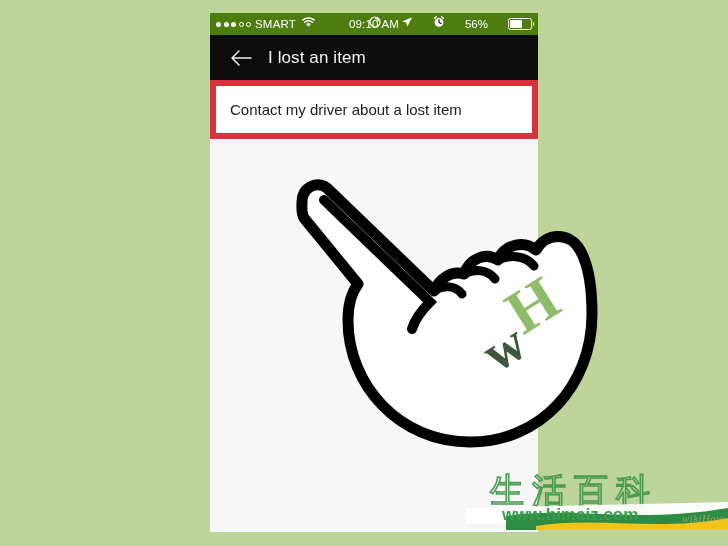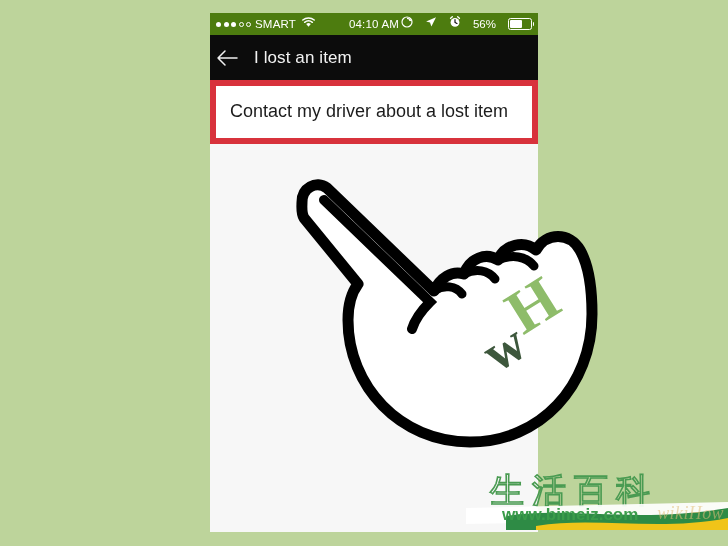--- a/index.html
+++ b/index.html
@@ -69,21 +69,21 @@
     text-align: center;
     font-size: 11.5px;
     letter-spacing: 0.2px;
   }
   .sb-right {
     position: absolute;
     right: 6px; top: 0;
     display: flex;
     align-items: center;
     height: 22px;
-    gap: 12px;
+    gap: 20px;
     font-size: 11.5px;
   }
   .batt-shell {
     width: 22px; height: 10px;
     border: 1px solid #fff;
     border-radius: 2.5px;
     position: relative;
     display: inline-block;
   }
   .batt-shell::after {
@@ -101,21 +101,21 @@
     background: #fff;
     border-radius: 1px;
   }
 
   
   #nav-bar {
     height: 45px;
     background: #0c0c0c;
     display: flex;
     align-items: center;
-    padding-left: 4px;
+    padding-left: 18px;
     box-sizing: border-box;
   }
   #back-button {
     width: 26px; height: 26px;
     display: flex;
     align-items: center;
     justify-content: center;
     flex: 0 0 auto;
   }
   #nav-title {
@@ -125,21 +125,21 @@
     letter-spacing: 0.1px;
   }
 
   
   #option-list {
     background: #fff;
   }
   .list-item {
     background: #fff;
     padding: 14px 16px 14px 16px;
-    font-size: 18px;
+    font-size: 15px;
     color: #1c1c1c;
     line-height: 1.42;
     box-sizing: border-box;
   }
   #option-highlighted-wrap {
     border: 6px solid #d8323c;
     background: #fff;
     box-sizing: border-box;
   }
   #option-highlighted-wrap .list-item {
@@ -172,21 +172,21 @@
     left: 466px;
     top: 462px;
     width: 262px;
     height: 68px;
     pointer-events: none;
   }
   #wikihow-faint {
     position: absolute;
     right: 4px;
     bottom: 6px;
-    font-size: 18px;
+    font-size: 11px;
     font-style: italic;
     color: rgba(225,190,120,0.55);
     font-family: "Liberation Serif", serif;
     letter-spacing: 0.4px;
   }
 </style>
 </head>
 <body>
 
 <div id="canvas">
@@ -205,21 +205,21 @@
         <span class="carrier">SMART</span>
         <span class="wifi-icon">
           <svg width="13" height="11" viewBox="0 0 13 11">
             <path d="M6.5 9.8 L4.2 7.0 A3.6 3.6 0 0 1 8.8 7.0 Z" fill="#fff"></path>
             <path d="M2.6 5.3 A6.2 6.2 0 0 1 10.4 5.3" stroke="#fff" stroke-width="1.5" fill="none" stroke-linecap="round"></path>
             <path d="M0.8 3.0 A9 9 0 0 1 12.2 3.0" stroke="#fff" stroke-width="1.5" fill="none" stroke-linecap="round"></path>
           </svg>
         </span>
       </div>
 
-      <div class="sb-center">04:10 AM</div>
+      <div class="sb-center">09:10 AM</div>
 
       <div class="sb-right">
         <span>
           <svg width="12" height="12" viewBox="0 0 12 12">
             <circle cx="6" cy="6" r="5" stroke="#fff" stroke-width="1.2" fill="none"></circle>
             <path d="M6 2.3 A3.7 3.7 0 0 1 9.5 5" stroke="#fff" stroke-width="1.2" fill="none"></path>
             <path d="M9.0 3.0 L10.2 4.9 L8.2 5.1 Z" fill="#fff"></path>
           </svg>
         </span>
         <span>

